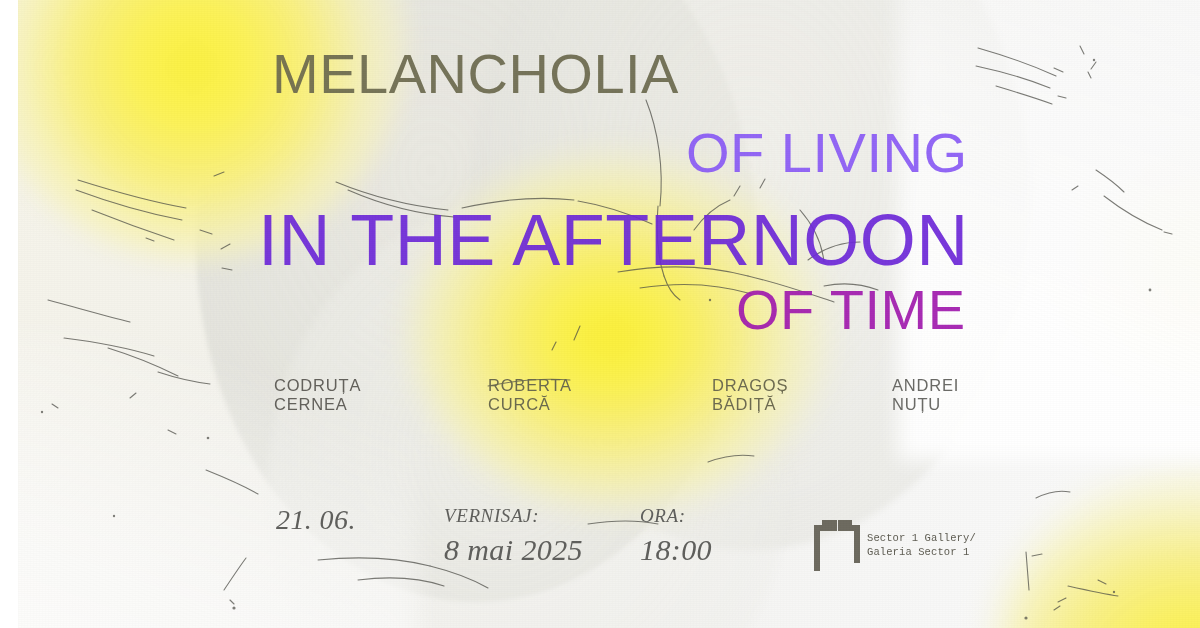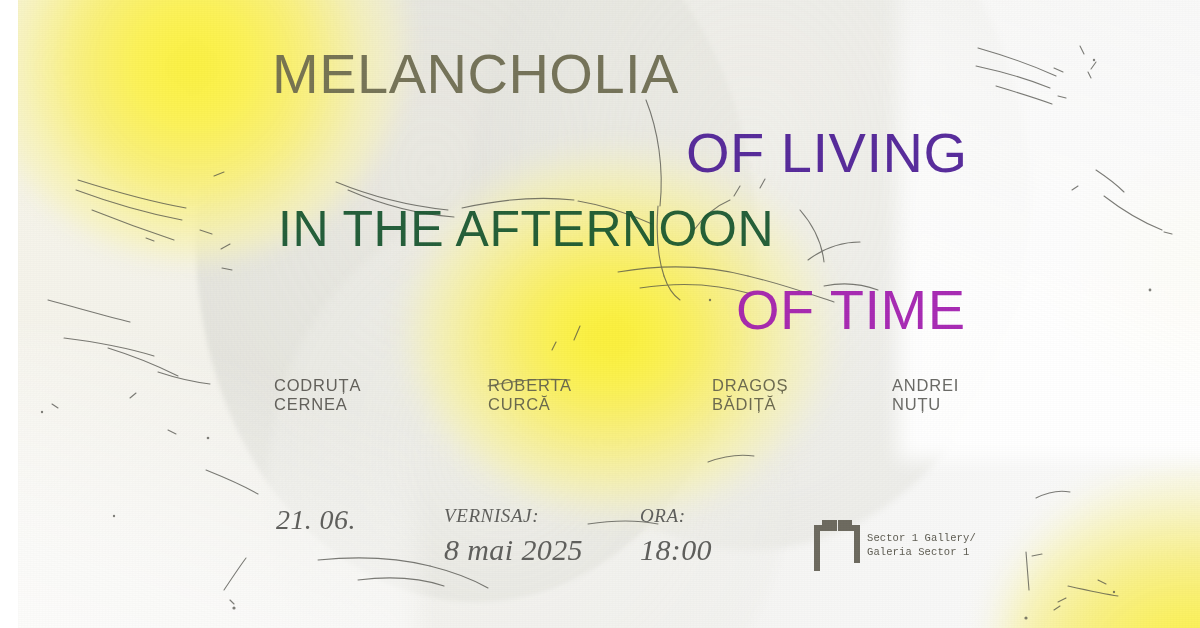--- a/index.html
+++ b/index.html
@@ -143,27 +143,27 @@
   }
   .tl-1 {
     left: 254px; top: 46px;
     font-size: 56px;
     color: #6c6a4e;
     opacity: 0.92;
   }
   .tl-2 {
     left: 668px; top: 125px;
     font-size: 56px;
-    color: #4c1d95;
+    color: #8b5cf6;
     opacity: 0.93;
   }
   .tl-3 {
-    left: 260px; top: 204px;
-    font-size: 50px;
-    color: #14532d;
+    left: 240px; top: 204px;
+    font-size: 72px;
+    color: #6d28d9;
     opacity: 0.92;
   }
   .tl-4 {
     left: 718px; top: 282px;
     font-size: 56px;
     color: #a21caf;
     opacity: 0.93;
   }
 
   .artists {

